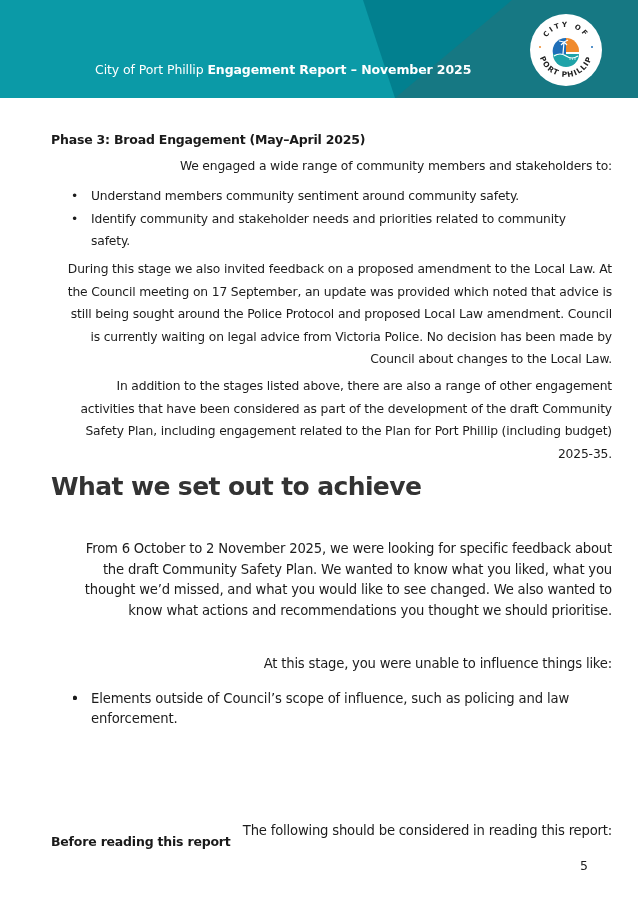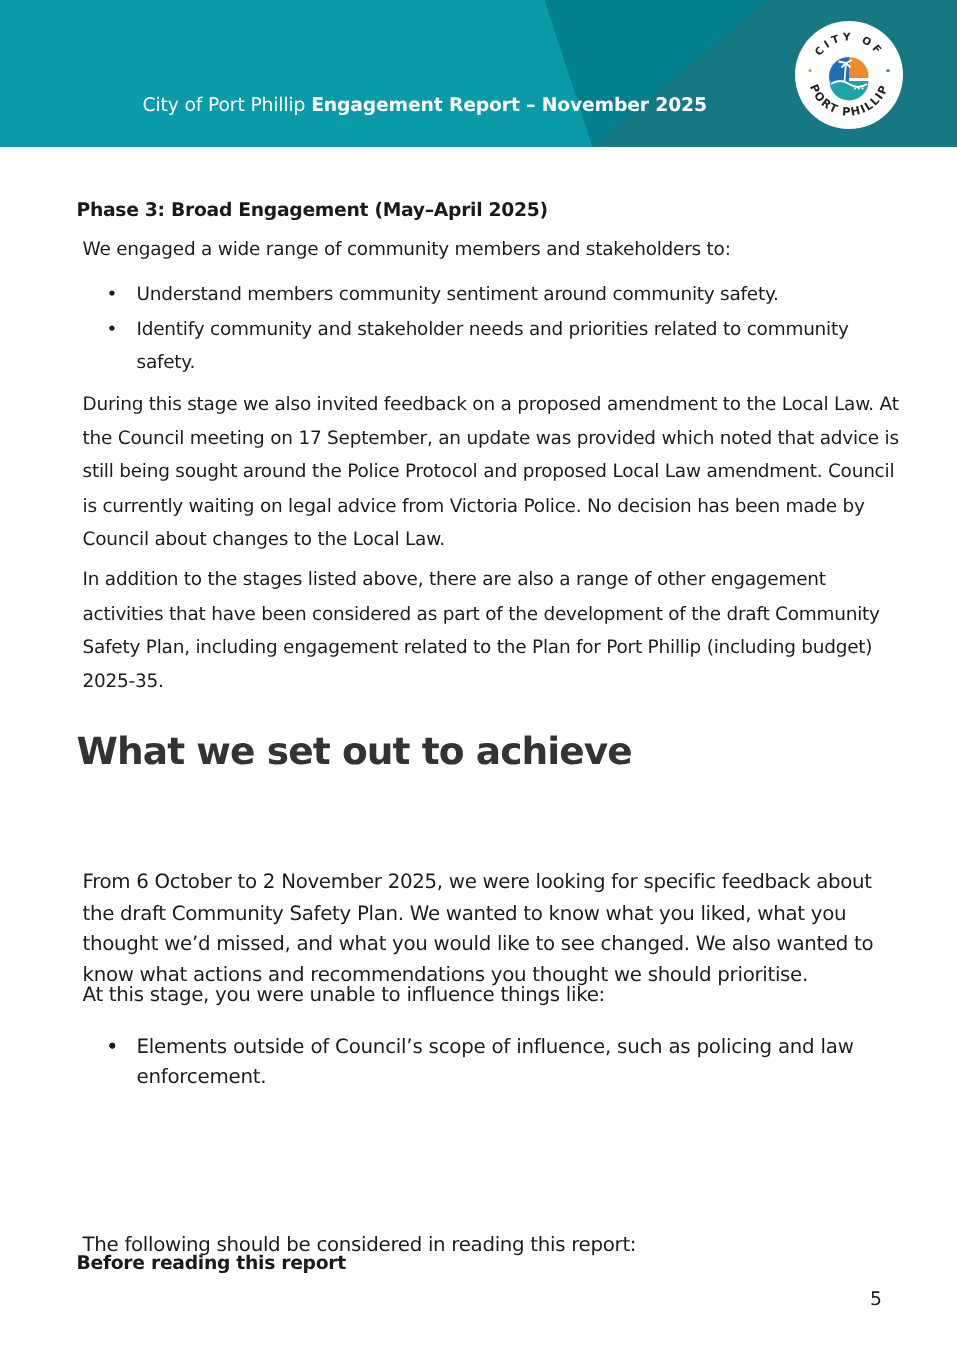--- a/index.html
+++ b/index.html
@@ -9,28 +9,28 @@
   .header { position: absolute; left: 0; top: 0; width: 638px; height: 98px; overflow: hidden; background: #0b9aa7; }
   .header svg.bg { position: absolute; left: 0; top: 0; }
   .header-title { position: absolute; left: 51px; top: 62px; font-size: 12.5px; color: #ffffff; white-space: nowrap; letter-spacing: -0.1px; margin-left: 44px; }
   .header-title .light { font-weight: normal; }
   .header-title .bold { font-weight: bold; }
 
   .logo { position: absolute; left: 530px; top: 14px; width: 72px; height: 72px; }
 
   .content { position: absolute; left: 51px; top: 0; width: 545px; }
   .phase-heading { position: absolute; top: 132px; left: 0; font-size: 12.5px; font-weight: bold; color: #1a1a1a; white-space: nowrap; letter-spacing: -0.2px; }
-  .p { position: absolute; left: 4px; width: 545px; font-size: 12.3px; line-height: 22.5px; color: #1c1c1c; letter-spacing: -0.15px; }
+  .p { position: absolute; left: 16px; width: 545px; font-size: 12.3px; line-height: 22.5px; color: #1c1c1c; letter-spacing: -0.15px; text-align: right; }
   .ul { position: absolute; left: 0; width: 545px; list-style: none; }
   .ul li { position: relative; padding-left: 40px; font-size: 12.3px; color: #1c1c1c; letter-spacing: -0.15px; }
   .ul li .bullet { position: absolute; left: 20px; top: 0; }
   .ul.tight li { line-height: 20px; }
   .ul.loose li { line-height: 22.5px; }
 
-  .h2 { position: absolute; top: 486px; left: 0; font-size: 25px; font-weight: bold; color: #333333; white-space: nowrap; letter-spacing: -0.6px; }
+  .h2 { position: absolute; top: 472px; left: 0; font-size: 25px; font-weight: bold; color: #333333; white-space: nowrap; letter-spacing: -0.6px; }
   .p.lg { font-size: 13.2px; line-height: 20.5px; letter-spacing: -0.2px; }
   .sub-heading { position: absolute; top: 834px; left: 0; font-size: 12.5px; font-weight: bold; color: #1a1a1a; white-space: nowrap; letter-spacing: -0.2px; }
   .page-number { position: absolute; left: 580px; top: 858px; font-size: 12.5px; color: #1c1c1c; }
 </style>
 </head>
 <body>
 
 <div class="header">
   <svg class="bg" width="638" height="98" viewBox="0 0 638 98">
     <rect x="0" y="0" width="638" height="98" fill="#0b9aa7"></rect>
@@ -75,21 +75,21 @@
     <li><span class="bullet">•</span><span>Understand members community sentiment around community safety.</span></li>
     <li><span class="bullet">•</span><span>Identify community and stakeholder needs and priorities related to community safety.</span></li>
   </ul>
 
   <div class="p" style="top:258px;">During this stage we also invited feedback on a proposed amendment to the Local Law. At the Council meeting on 17 September, an update was provided which noted that advice is still being sought around the Police Protocol and proposed Local Law amendment. Council is currently waiting on legal advice from Victoria Police. No decision has been made by Council about changes to the Local Law.</div>
 
   <div class="p" style="top:375px;">In addition to the stages listed above, there are also a range of other engagement activities that have been considered as part of the development of the draft Community Safety Plan, including engagement related to the Plan for Port Phillip (including budget) 2025-35.</div>
 
   <div class="h2">What we set out to achieve</div>
 
-  <div class="p lg" style="top:539px;margin-top:40px;">From 6 October to 2 November 2025, we were looking for specific feedback about the draft Community Safety Plan. We wanted to know what you liked, what you thought we’d missed, and what you would like to see changed. We also wanted to know what actions and recommendations you thought we should prioritise.</div>
+  <div class="p lg" style="top:539px;">From 6 October to 2 November 2025, we were looking for specific feedback about the draft Community Safety Plan. We wanted to know what you liked, what you thought we’d missed, and what you would like to see changed. We also wanted to know what actions and recommendations you thought we should prioritise.</div>
 
   <div class="p lg" style="top:654px;">At this stage, you were unable to influence things like:</div>
 
   <ul class="ul tight lg" style="top:689px;">
     <li style="font-size:13.2px;"><span class="bullet">•</span></li>
     <li style="font-size:13.2px;"><span class="bullet">•</span></li>
     <li style="font-size:13.2px;"><span class="bullet">•</span><span>Elements outside of Council’s scope of influence, such as policing and law enforcement.</span></li>
   </ul>
 
   <div class="sub-heading">Before reading this report</div>

